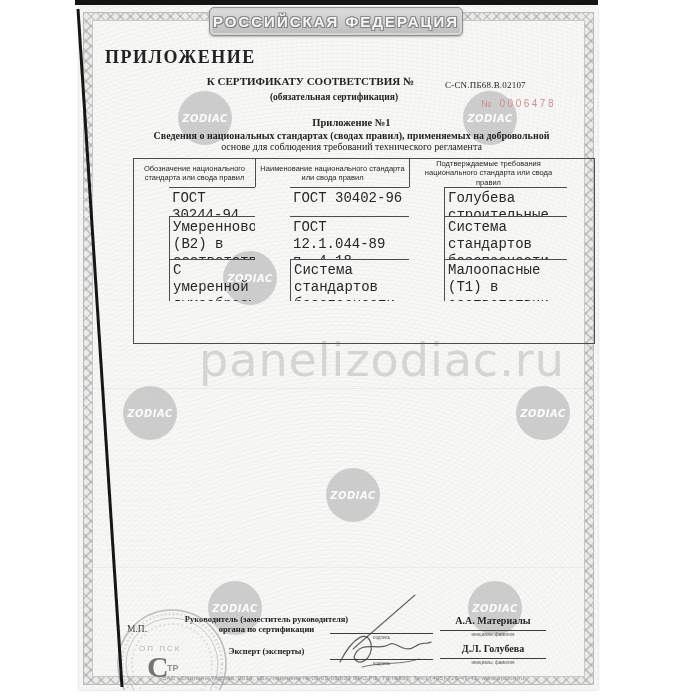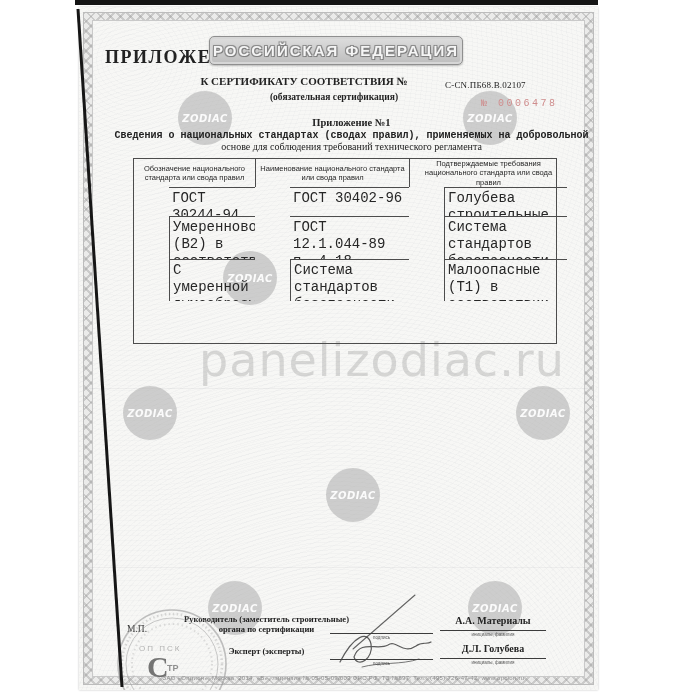--- a/index.html
+++ b/index.html
@@ -30,37 +30,37 @@
   .wm-circle span{font-family:"DejaVu Sans", sans-serif;font-weight:bold;font-size:10px;
     letter-spacing:0.5px;color:rgba(255,255,255,0.92);}
   .wm-site{position:absolute;left:120px;top:326px;z-index:1;
     font-family:"DejaVu Sans", sans-serif;font-size:46px;letter-spacing:1px;
     color:rgba(150,150,150,0.34);white-space:nowrap;}
 
   .banner{position:absolute;left:130px;top:0;width:252px;height:27px;z-index:4;
     background:linear-gradient(180deg,#dedede,#bdbdbd);
     border:1px solid #8f8f8f;border-radius:5px;
     box-shadow:0 0 0 2px #d6d6d6 inset, 0 1px 2px rgba(0,0,0,0.25);
-    display:flex;align-items:center;justify-content:center;margin-top:29px;}
+    display:flex;align-items:center;justify-content:center;}
   .banner span{font-family:"Liberation Sans", sans-serif;font-weight:bold;font-size:15px;
     letter-spacing:2px;color:#f5f5f5;white-space:nowrap;
     text-shadow:1px 1px 0 #7e7e7e,-1px -1px 0 #8d8d8d,1px -1px 0 #8d8d8d,-1px 1px 0 #8d8d8d,0 0 2px rgba(60,60,60,.6);}
 
   .txt{position:absolute;color:#222;z-index:2;}
   .doc-title{left:26px;right:0;top:40px;text-align:left;font-weight:bold;font-size:18px;letter-spacing:1.5px;}
-  .subtitle{left:115px;top:68px;width:220px;text-align:center;font-weight:bold;font-size:11px;}
+  .subtitle{left:115px;top:68px;width:220px;text-align:right;font-weight:bold;font-size:11px;}
   .cert-num{left:366px;top:73px;font-size:9px;letter-spacing:0.2px;}
   .cert-type{left:155px;top:85px;width:200px;text-align:center;font-weight:bold;font-size:9.5px;}
-  .serial{left:402px;top:91px;font-family:Liberation Mono, monospace;font-size:10px;
+  .serial{left:402px;top:91px;font-family:Liberation Sans, sans-serif;font-size:10px;
     letter-spacing:2.5px;color:#cf8d8d;}
   .appx-heading{left:26px;right:0;top:110px;text-align:center;font-weight:bold;font-size:10.5px;}
-  .appx-desc1{left:26px;right:0;top:123px;text-align:center;font-weight:bold;font-size:10px;font-family:Liberation Mono, monospace;}
+  .appx-desc1{left:26px;right:0;top:123px;text-align:center;font-weight:bold;font-size:10px;}
   .appx-desc2{left:26px;right:0;top:134px;text-align:center;font-weight:normal;font-size:10px;}
 
-  .std-table{position:absolute;left:54px;top:151px;width:424px;z-index:2;
+  .std-table{position:absolute;left:54px;top:151px;width:462px;z-index:2;
     display:grid;grid-template-columns:121px 154px 158px;grid-template-rows:28px 29px 43px 42px 42px;
     border:1px solid #4c4c4c;box-sizing:border-box;}
   .cell{box-sizing:border-box;color:#262626;overflow:hidden;background:transparent;}
   .cell.cB{border-left:1px solid #4c4c4c;}
   .cell.rB{border-top:1px solid #4c4c4c;}
   .cell.head{font-family:"Liberation Sans", sans-serif;font-size:7.5px;line-height:1.25;
     display:flex;align-items:center;justify-content:center;text-align:center;padding:1px 2px;}
   .cell.body{font-family:Liberation Mono, monospace;font-size:14px;line-height:1.2;
     padding:2px 3px;white-space:pre-line;margin-left:35px;}
 
@@ -140,21 +140,21 @@
 
       <div class="cell body rB">ГОСТ 12.1.044-89 п. 4.18</div>
       <div class="cell body rB cB">Система стандартов безопасности труда. Пожаровзрывоопасность веществ и материалов. Номенклатура показателей и методы их определения</div>
       <div class="cell body rB cB">С умеренной дымообразующей способностью (Д2) в соответствии со ст. 13, п. 9 Федерального закона от 22.07.2008 г. № 123-ФЗ</div>
 
       <div class="cell body rB cB">Система стандартов безопасности труда. Пожаровзрывоопасность веществ и материалов. Номенклатура показателей и методы их определения</div>
       <div class="cell body rB cB">Малоопасные (Т1) в соответствии со ст. 13, п. 10 Федерального закона от 22.07.2008 г. № 123-ФЗ</div>
     </div>
 
     <div class="mp">М.П.</div>
-    <div class="sig-label" style="top:607px">Руководитель (заместитель строительные)</div>
+    <div class="sig-label" style="top:607px">Руководитель (заместитель руководителя)</div>
     <div class="sig-label" style="top:617px">органа по сертификации</div>
     <div class="sig-label" style="top:639px">Эксперт (эксперты)</div>
 
     <div class="sig-line" style="left:251px;top:626px;width:103px"></div>
     <div class="tiny-cap" style="left:251px;top:628px;width:103px">подпись</div>
     <div class="sig-line" style="left:251px;top:652px;width:103px"></div>
     <div class="tiny-cap" style="left:251px;top:654px;width:103px">подпись</div>
 
     <div class="sig-name" style="top:608px">А.А. Материалы</div>
     <div class="sig-line" style="left:361px;top:623px;width:106px"></div>

